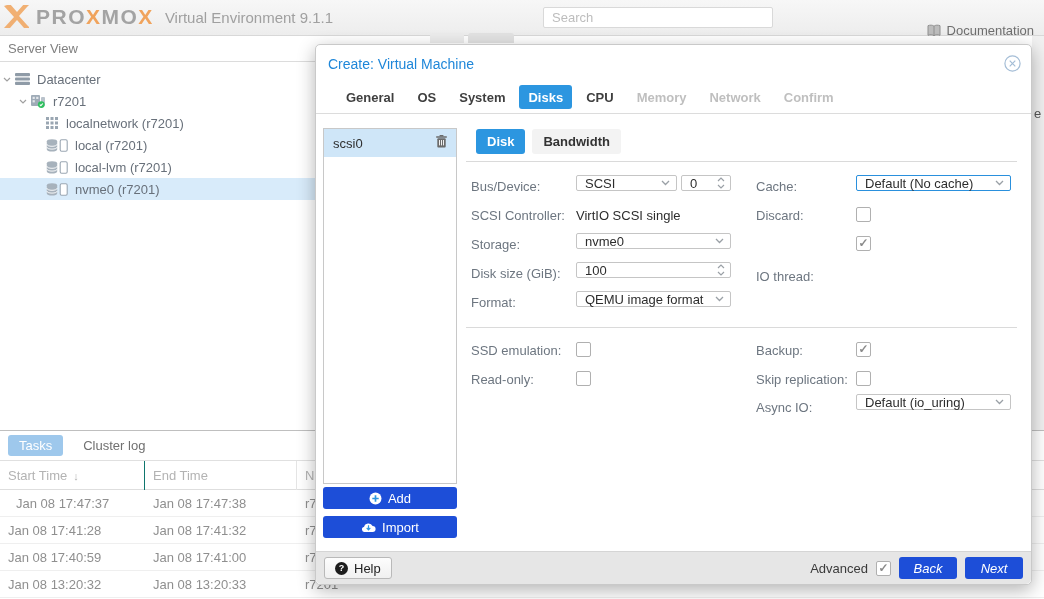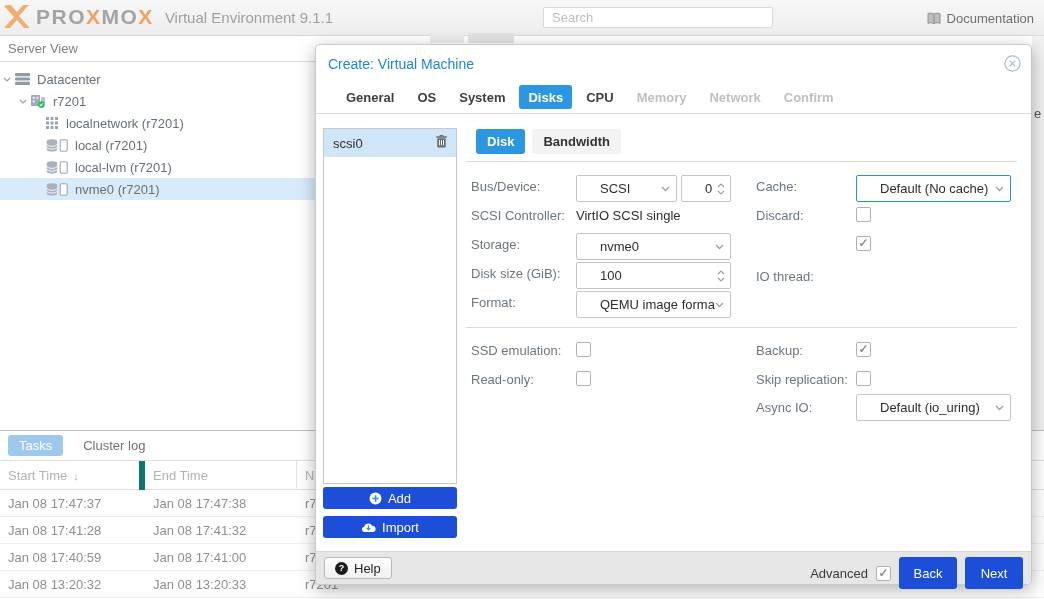--- a/index.html
+++ b/index.html
@@ -9,21 +9,21 @@
   
   .hdr { position:absolute; left:0; top:0; width:1044px; height:36px;
          background:linear-gradient(#f7f7f7,#ededed); border-bottom:1px solid #d8d8d8; }
   .logo-wrap { position:absolute; left:2px; top:5px; display:flex; align-items:center; gap:7px; }
   .logo-text { font-size:21px; font-weight:bold; letter-spacing:1.5px; color:#a3a3a3; }
   .logo-text .orange { color:#f0a35c; }
   .tagline { font-size:15px; color:#a0a0a0; margin-left:4px; }
   .search { position:absolute; left:543px; top:7px; width:230px; height:21px; border:1px solid #d9d9d9;
             border-radius:2px; padding-left:8px; font-size:13px; color:#444; font-family:inherit; }
   .search::placeholder { color:#bdbdbd; }
-  .doc-btn { position:absolute; right:4px; top:6px; height:24px; display:flex; align-items:center; gap:6px;
+  .doc-btn { position:absolute; right:4px; top:18px; height:24px; display:flex; align-items:center; gap:6px;
              color:#6f6f6f; font-size:13px; padding:0 6px; cursor:pointer; }
 
   
   .sv-bar { position:absolute; left:0; top:36px; width:316px; height:26px; background:#fff;
             border-bottom:1px solid #dcdcdc; font-size:13px; color:#808080; line-height:26px; padding-left:8px; }
   .tree { position:absolute; left:0; top:68px; width:316px; }
   .trow { height:22px; display:flex; align-items:center; font-size:13px; color:#68707a; position:relative; }
   .trow.selected { background:#d8ebfa; }
   .caret { display:inline-flex; width:10px; justify-content:center; }
   .ticon { display:inline-flex; align-items:center; }
@@ -35,21 +35,21 @@
 
   
   .tasks { position:absolute; left:0; top:430px; width:1044px; height:169px; background:#fff;
            border-top:1px solid #bfbfbf; }
   .ttabs { height:29px; display:flex; align-items:center; padding-left:8px; gap:14px; }
   .ttab-active { background:#9ec8ec; color:#fff; font-size:13px; padding:3px 11px; border-radius:3px; }
   .ttab { color:#707070; font-size:13px; padding:3px 6px; }
   .thead { height:30px; border-top:1px solid #e0e0e0; border-bottom:1px solid #dedede; position:relative;
            font-size:13px; color:#b3b3b3; }
   .tcol { position:absolute; top:0; height:29px; display:flex; align-items:center; padding-left:8px; }
-  .tcol1 { left:0; width:145px; border-right:6px solid #0f766e; }
+  .tcol1 { left:0; width:145px; border-right:1px solid #0f766e; }
   .tcol2 { left:145px; width:152px; border-right:1px solid #e5e5e5; }
   .tcol3 { left:297px; width:120px; }
   .trow2 { height:27px; position:relative; border-bottom:1px solid #efefef; font-size:13px; color:#8f8f8f; }
   .tcell { position:absolute; top:0; height:26px; display:flex; align-items:center; padding-left:8px; }
 
   
   .dialog { position:absolute; left:315px; top:44px; width:717px; height:541px; background:#fff;
             border:1px solid #c9c9c9; border-radius:5px; box-shadow:0 5px 18px rgba(0,0,0,.3); z-index:10; }
   .dtitle { position:absolute; left:12px; top:11px; font-size:14px; color:#1f87d9; font-weight:500; }
   .dclose { position:absolute; right:10px; top:10px; width:17px; height:17px; cursor:pointer; }
@@ -73,22 +73,22 @@
 
   .itabs { position:absolute; left:160px; top:84px; display:flex; gap:7px; }
   .itab { font-size:13px; font-weight:600; padding:5px 11px; border-radius:3px; height:25px; }
   .itab.active { background:#2c96e0; color:#fff; }
   .itab.plain { background:#f3f3f3; color:#333; }
 
   .divline { position:absolute; left:150px; width:551px; border-top:1px solid #dadada; }
 
   .flabel { position:absolute; font-size:13px; color:#6d7680; height:22px; display:flex; align-items:center; }
   .fstatic { position:absolute; font-size:13px; color:#2d2d2d; height:22px; display:flex; align-items:center; }
-  .control { position:absolute; height:27px; background:#fff; border:1px solid #c5c5c5; border-radius:2px;
-             display:flex; align-items:center; padding-left:23px; font-size:13px; color:#2d2d2d; }
+  .control { position:absolute; height:16px; background:#fff; border:1px solid #c5c5c5; border-radius:2px;
+             display:flex; align-items:center; padding-left:8px; font-size:13px; color:#2d2d2d; }
   .control.focused { border:1px solid #2a90dd; }
   .cval { flex:1; white-space:nowrap; overflow:hidden; }
   .chev { margin-right:6px; display:flex; }
   .spin { margin-right:5px; display:flex; flex-direction:column; gap:2px; }
   .checkbox { position:absolute; width:15px; height:15px; background:#fff; border:1px solid #b0b0b0;
               border-radius:2px; cursor:pointer; }
   .checkbox.checked::after { content:"\2713"; position:absolute; left:1.5px; top:-1px;
               font-size:12px; font-weight:bold; color:#8a8a8a; }
 
   .dfooter { position:absolute; left:0; bottom:0; width:100%; height:33px; background:#e6e6e6;
@@ -97,21 +97,21 @@
               gap:6px; background:linear-gradient(#fdfdfd,#f0f0f0); border:1px solid #b9b9b9; border-radius:3px;
               font-size:13px; color:#222; cursor:pointer; font-family:inherit; }
   .qicon { width:13px; height:13px; border-radius:50%; background:#1c1c1c; color:#fff; font-size:9px;
            font-weight:bold; display:flex; align-items:center; justify-content:center; }
   .fright { position:absolute; right:8px; top:5px; display:flex; align-items:center; gap:8px; }
   .adv-label { font-size:13px; color:#3a3a3a; }
   .adv-box { position:relative; width:15px; height:15px; background:#fff; border:1px solid #b0b0b0;
              border-radius:2px; cursor:pointer; }
   .adv-box.checked::after { content:"\2713"; position:absolute; left:1.5px; top:-1px; font-size:12px;
              font-weight:bold; color:#8a8a8a; }
-  .bn-btn { width:58px; height:32px; }
+  .bn-btn { width:58px; height:22px;font-style:italic; }
 </style>
 </head>
 <body>
 
 <div id="screen">
 
   <div class="hdr">
     <div class="logo-wrap">
       <svg width="27" height="24" viewBox="0 0 27 24">
         <path d="M2 1l10 11L2 23h6l7-8 7 8h6l-3-3-8-9 8-9 3-3h-6l-7 8-7-8z" fill="#f0a35c" opacity="0.85"></path>
@@ -238,21 +238,21 @@
         <span style="margin-left:6px; font-size:11px;">↓</span>
       </div>
       <div class="tcol tcol2">
         <span>End Time</span>
       </div>
       <div class="tcol tcol3">
         <span>Node</span>
       </div>
     </div>
     <div class="trow2">
-      <span class="tcell" style="left:0; width:145px;">Jan 08 17:47:37</span>
+      <span class="tcell" style="left:8px; width:145px;">Jan 08 17:47:37</span>
       <span class="tcell" style="left:145px; width:152px;">Jan 08 17:47:38</span>
       <span class="tcell" style="left:297px; width:60px;">r7201</span>
     </div>
     <div class="trow2">
       <span class="tcell" style="left:0; width:145px;">Jan 08 17:41:28</span>
       <span class="tcell" style="left:145px; width:152px;">Jan 08 17:41:32</span>
       <span class="tcell" style="left:297px; width:60px;">r7201</span>
     </div>
     <div class="trow2">
       <span class="tcell" style="left:0; width:145px;">Jan 08 17:40:59</span>

